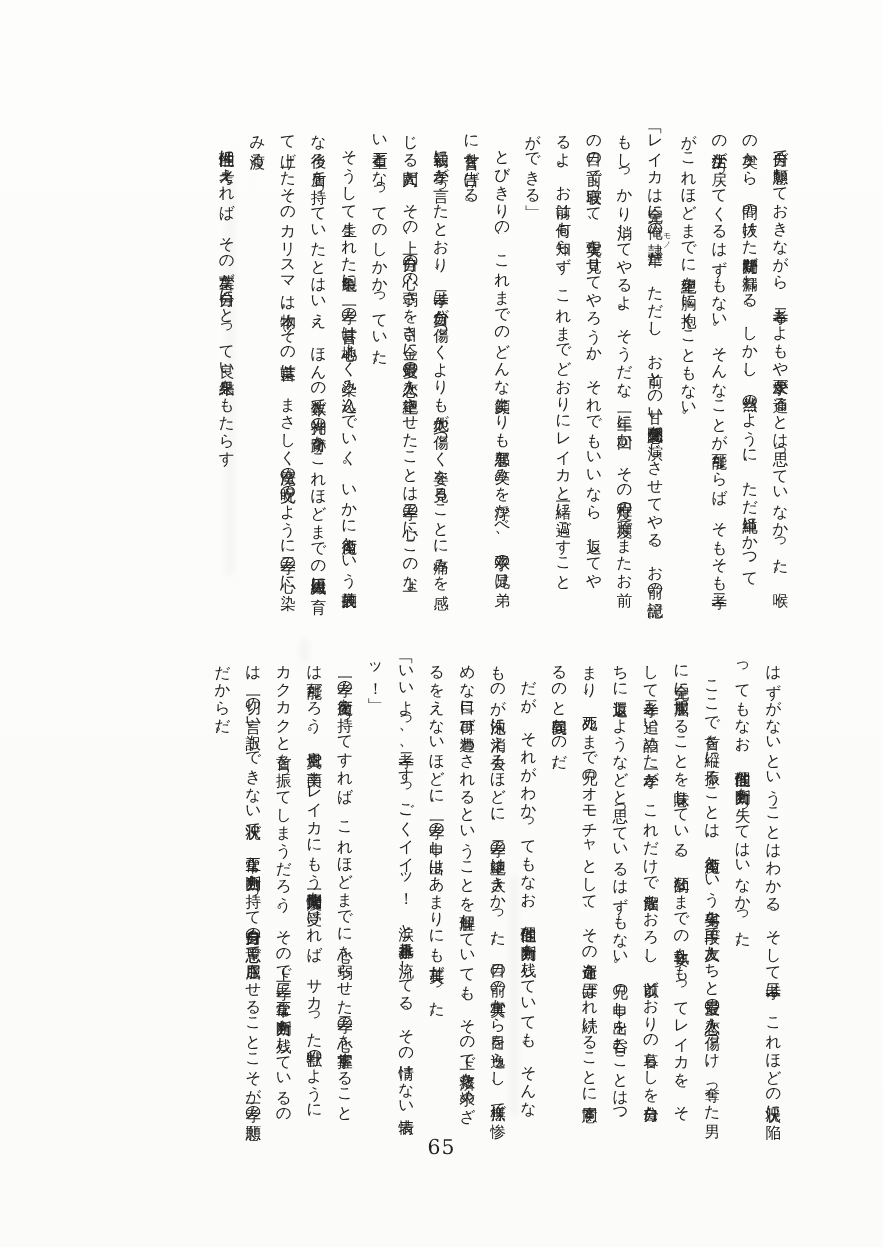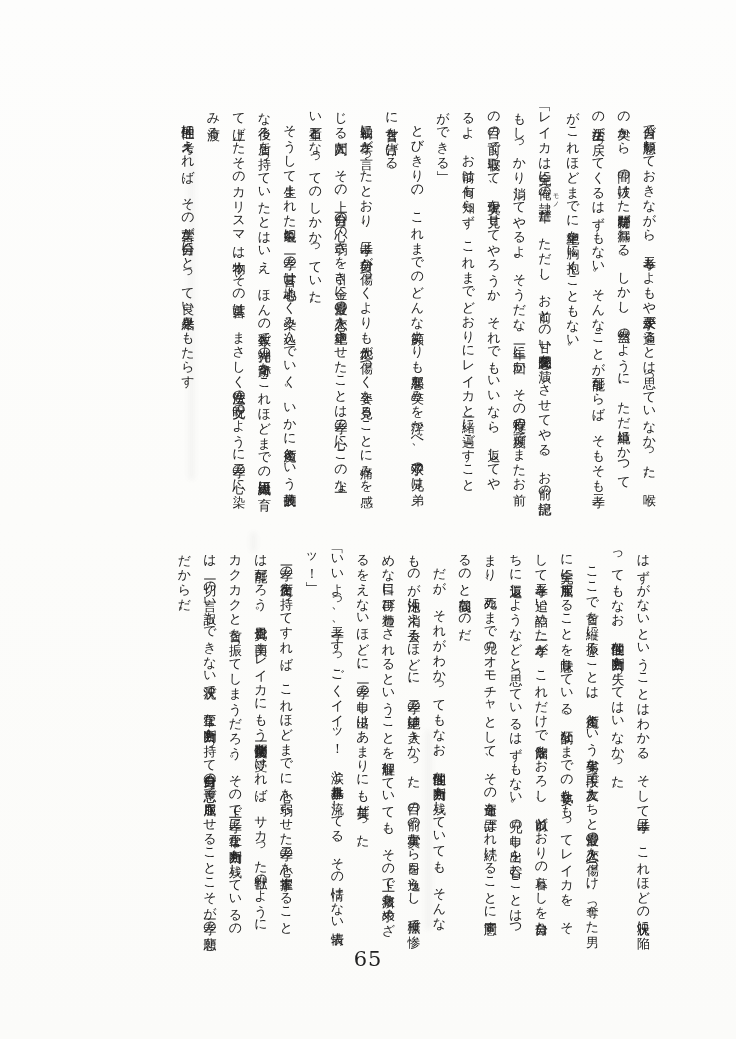--- a/index.html
+++ b/index.html
@@ -48,21 +48,21 @@
     font-size: 6.5px;
     letter-spacing: 0;
     color: #333;
   }
   .page-number {
     position: absolute;
     left: 0;
     right: 0;
     top: 947px;
     text-align: center;
-    font-size: 21px;
+    font-size: 17px;
     letter-spacing: 1px;
     color: #222;
   }
   
   .bleed {
     position: absolute;
     background: #6a6a6a;
     opacity: 0.05;
     filter: blur(2.5px);
     width: 7px;

